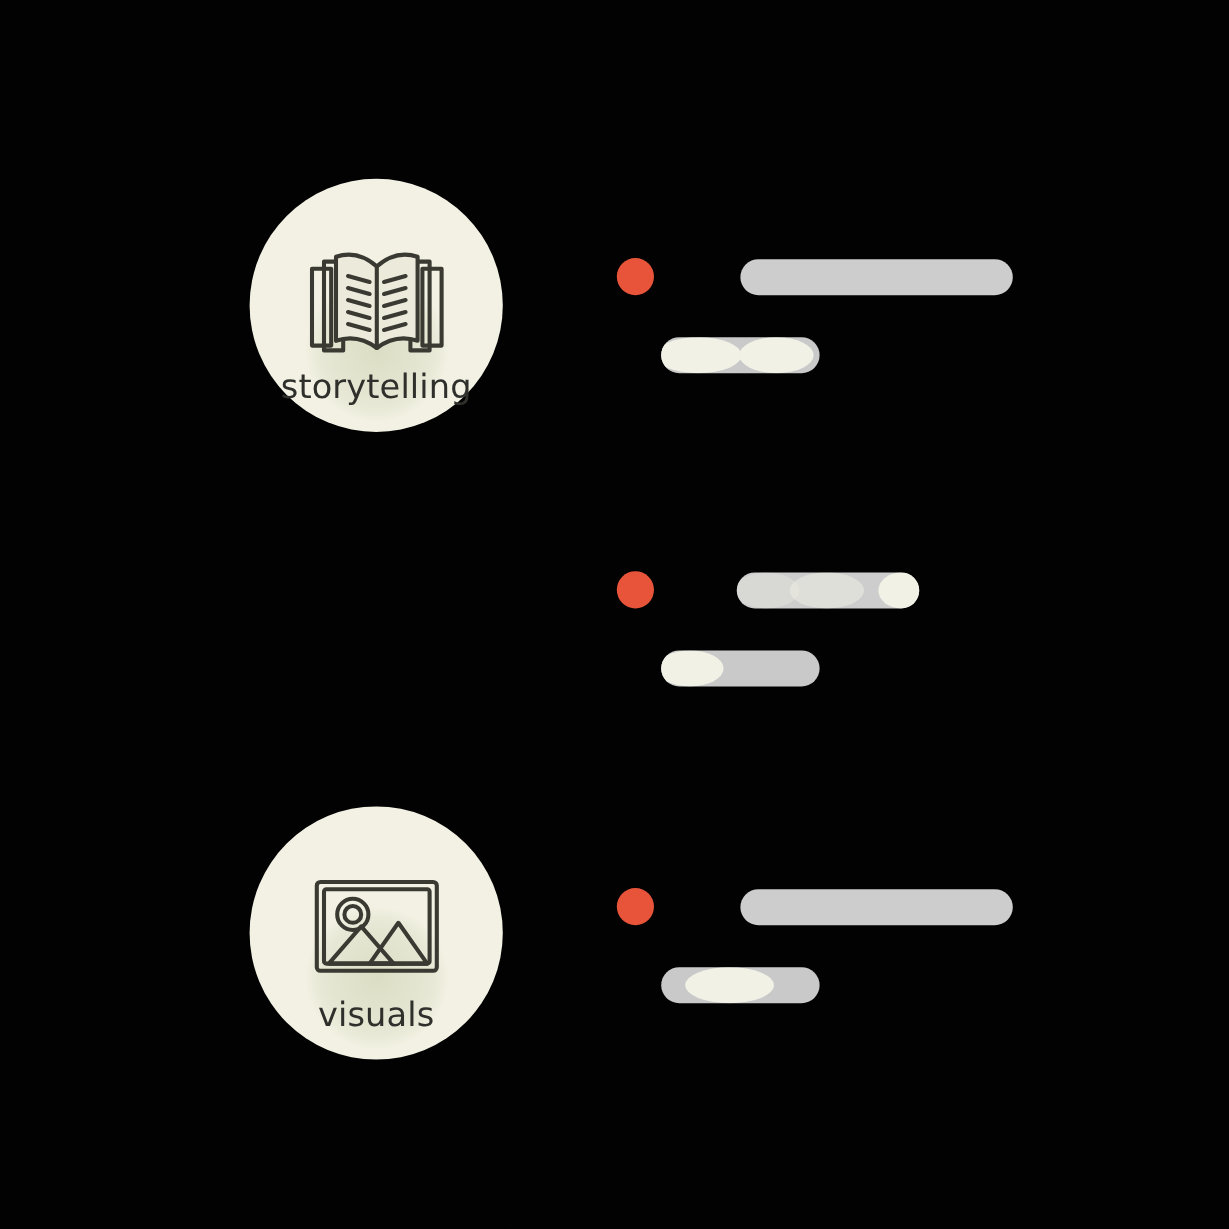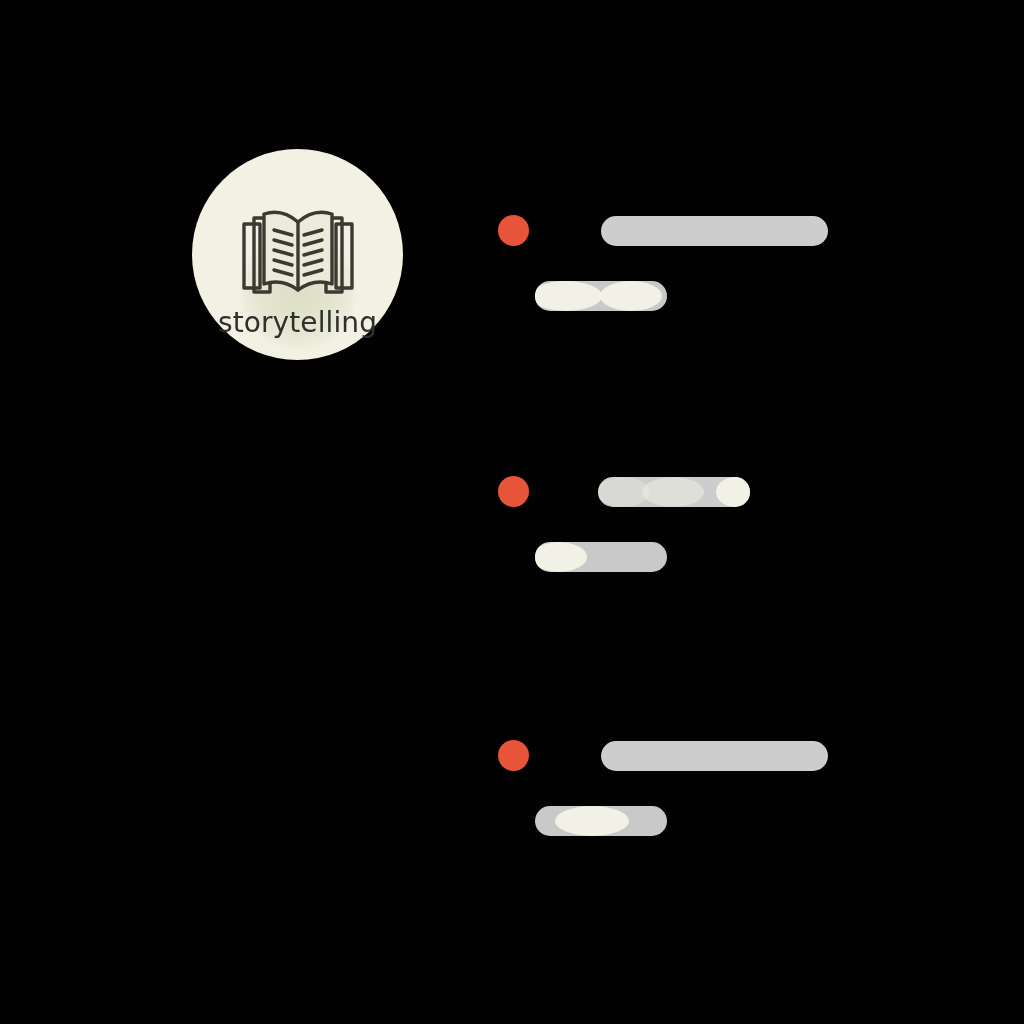--- a/index.html
+++ b/index.html
@@ -19,21 +19,21 @@
     position: absolute;
     left: 0; top: 0;
     width: 1024px;
     height: 1024px;
     background: #020202;
   }
 
   
   .row {
     position: absolute;
-    left: 0;
+    left: 16px;
     width: 896px;
     height: 260px;
   }
   .row-1 { top: 127px; }
   .row-2 { top: 387px; }
   .row-3 { top: 650px; }
 
   
   .badge {
     position: absolute;
@@ -176,20 +176,36 @@
       <div class="blob" style="left:118px; width:38px;"></div>
     </div>
 
     <div class="bar dim" style="left:535px; top:155px; width:132px;">
       <div class="blob" style="left:-4px; width:56px;"></div>
     </div>
   </div>
 
   <div class="row row-3">
 
+    <div class="badge">
+      <div class="badge-glow"></div>
+
+      <svg class="badge-icon" viewBox="0 0 124 106">
+        <g fill="none" stroke="#3a3a33" stroke-width="3.4" stroke-linejoin="round" stroke-linecap="round">
+          <rect x="12" y="16" width="100" height="74" rx="3" ry="3"></rect>
+          <rect x="18" y="22" width="88" height="62" rx="2" ry="2"></rect>
+          <circle cx="42" cy="43" r="13"></circle>
+          <circle cx="42" cy="43" r="7"></circle>
+          <path d="M22 84 L49 53 L76 84 Z"></path>
+          <path d="M56 84 L80 50 L104 84 Z"></path>
+        </g>
+      </svg>
+
+      <div class="badge-label">visuals</div>
+    </div>
 
     <div class="bullet" style="left:498px; top:90px;"></div>
 
     <div class="bar" style="left:601px; top:91px; width:227px;"></div>
 
     <div class="bar dim" style="left:535px; top:156px; width:132px;">
       <div class="blob" style="left:20px; width:74px;"></div>
     </div>
   </div>
 

